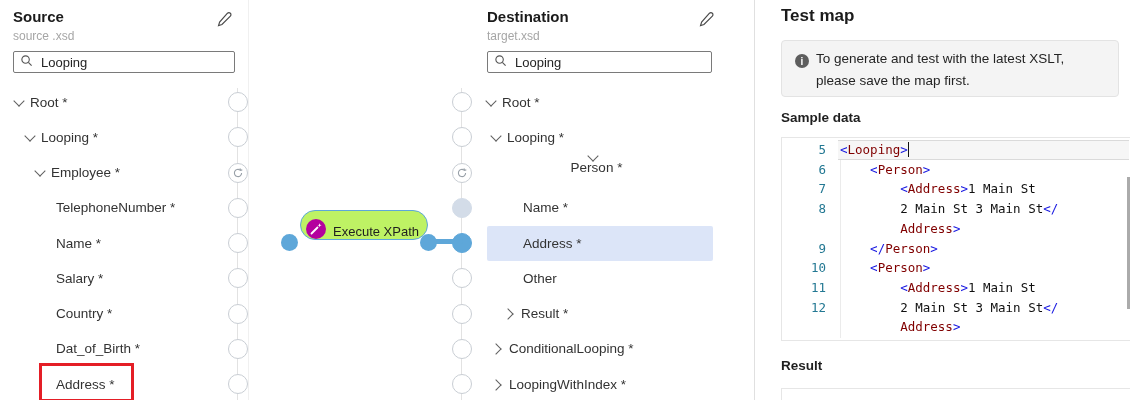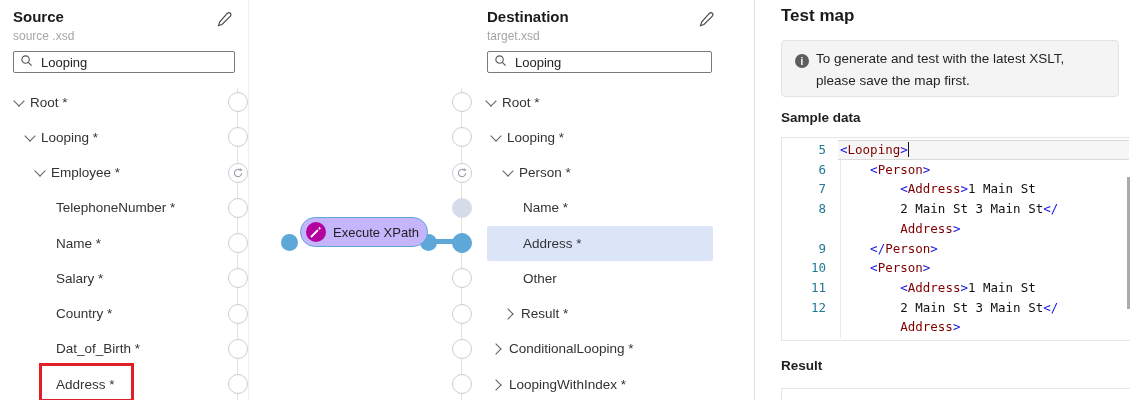--- a/index.html
+++ b/index.html
@@ -29,22 +29,22 @@
   
   .rail{position:absolute;top:88px;height:312px;width:1px;background:#e2e2e2;}
   .dot{position:absolute;width:18px;height:18px;border-radius:50%;background:#fff;
        border:1px solid #c9ced4;display:flex;align-items:center;justify-content:center;cursor:pointer;}
   .dot.gray{background:#d3dce8;border-color:#d3dce8;}
   .dot.blue{background:var(--accent);border-color:var(--accent);}
   
   #red-box{left:39px;top:363px;width:89px;height:33px;border:3px solid var(--annotation);}
   
   .handle{position:absolute;width:17px;height:17px;border-radius:50%;background:var(--accent);cursor:pointer;}
-  #fn-pill{left:300px;top:217px;width:128px;height:30px;border:1.5px solid var(--accent);
-           border-radius:16px;background:#c4b5fd;display:flex;align-items:center;padding-left:5px;
+  #fn-pill{left:300px;top:210px;width:128px;height:30px;border:1.5px solid var(--accent);
+           border-radius:16px;background:#bef264;display:flex;align-items:flex-end;padding-left:5px;
            box-sizing:border-box;cursor:pointer;}
   #fn-icon{width:20px;height:20px;border-radius:50%;background:var(--fnicon);
            display:flex;align-items:center;justify-content:center;flex:none;}
   #fn-label{font-size:13px;color:#1f1f1f;margin-left:7px;white-space:nowrap;}
   #edge{left:429px;top:239px;width:34px;height:5px;background:var(--accent);border-radius:2px;}
   
   #test-panel{left:726px;width:404px;border-left:1px solid #e0e0e0;margin-left:28px;}
   #tm-title{left:26px;top:6px;font-size:17px;font-weight:700;color:#1b1b1b;}
   #tm-close{left:376px;top:6px;width:20px;height:20px;background:transparent;border:none;padding:0;cursor:pointer;}
   #infobox{left:26px;top:40px;width:338px;height:57px;background:#f4f4f4;border:1px solid #e3e3e3;
@@ -149,21 +149,21 @@
     </div>
     <div id="dest-tree">
         <div class="trow" style="left: 32px; width: 226px; top: 85px; box-sizing: border-box;">
           <span class="chev down"></span>
           <span>Root *</span>
         </div>
         <div class="trow" style="left: 32px; width: 226px; top: 120px; padding-left: 5px; box-sizing: border-box;">
           <span class="chev down"></span>
           <span>Looping *</span>
         </div>
-        <div class="trow" style="left: 32px; width: 226px; top: 155px; padding-left: 17px; box-sizing: border-box;">
+        <div class="trow" style="left: 20px; width: 226px; top: 155px; padding-left: 17px; box-sizing: border-box; flex-direction: column;">
           <span class="chev down"></span>
           <span>Person *</span>
         </div>
         <div class="trow" style="left: 32px; width: 226px; top: 190px; padding-left: 36px; box-sizing: border-box;">
           <span>Name *</span>
         </div>
         <div class="trow selected" style="left: 32px; width: 226px; top: 226px; padding-left: 36px; box-sizing: border-box;">
           <span>Address *</span>
         </div>
         <div class="trow" style="left: 32px; width: 226px; top: 261px; padding-left: 36px; box-sizing: border-box;">

